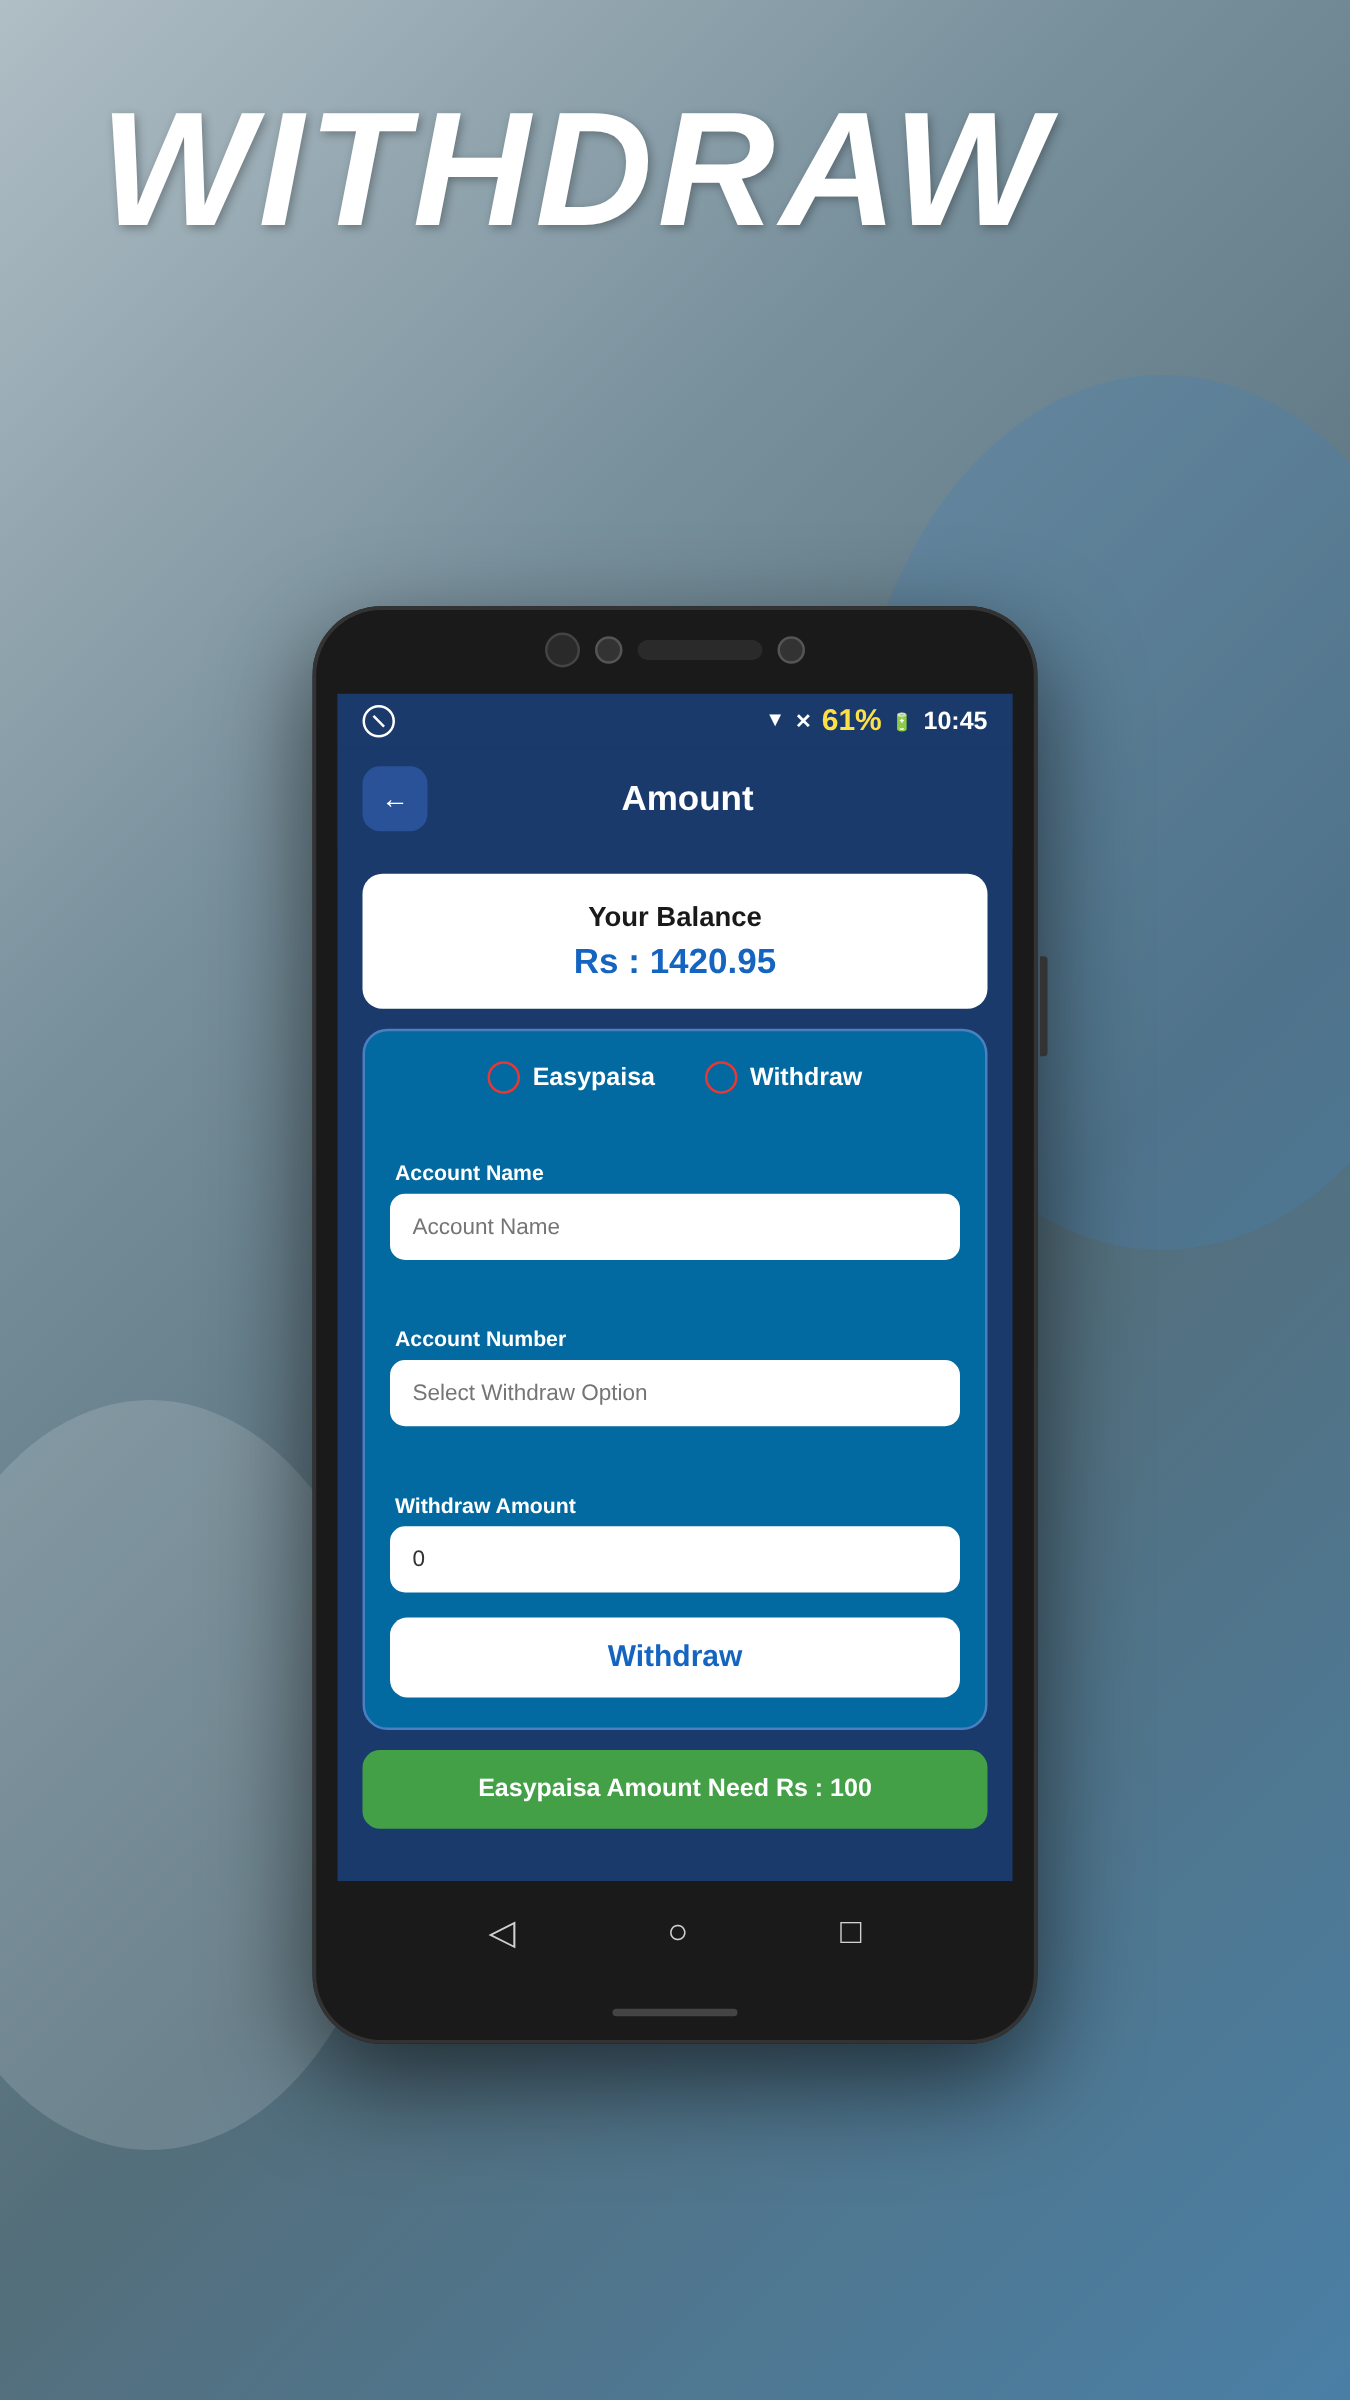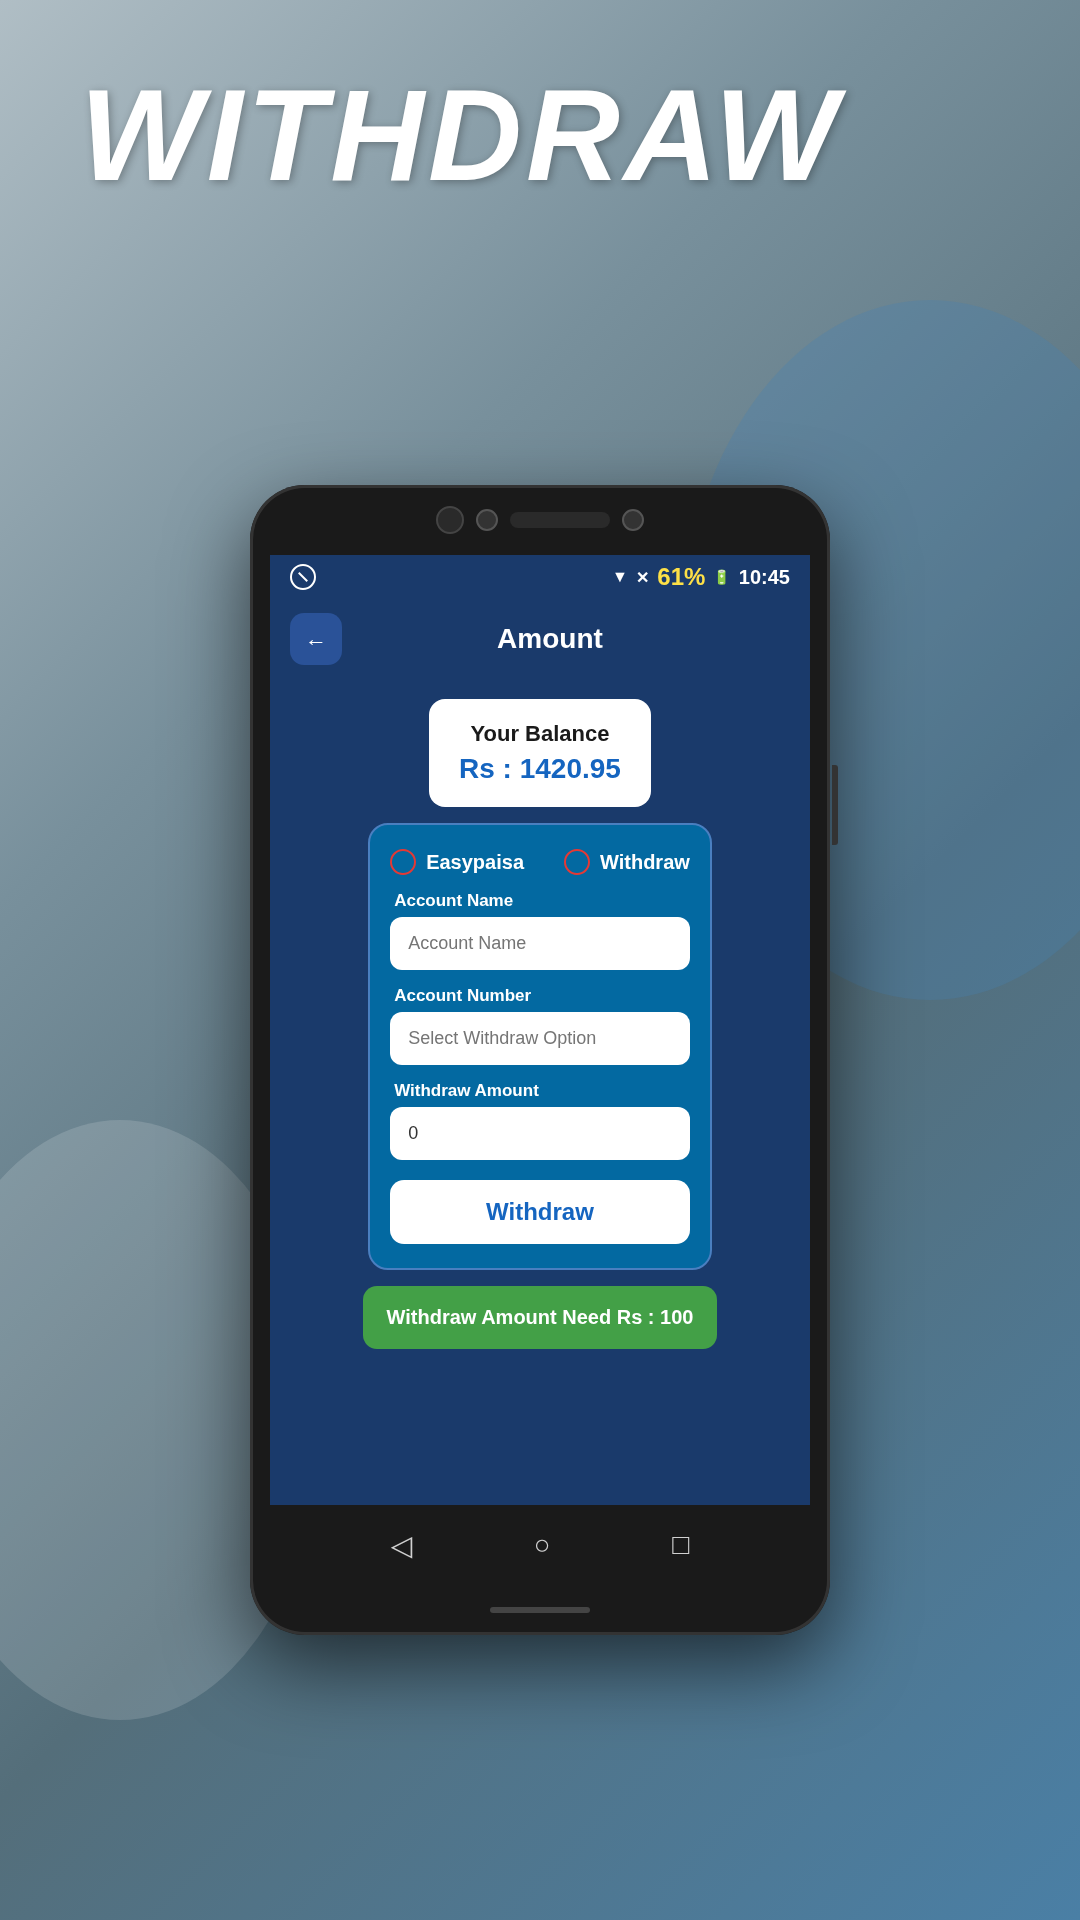--- a/index.html
+++ b/index.html
@@ -214,21 +214,20 @@
     }
 
     
     .app-content {
       flex: 1;
       padding: 20px;
       display: flex;
       flex-direction: column;
       gap: 16px;
       overflow: hidden;
-      align-items: center;
     }
 
     
     .balance-card {
       background: white;
       border-radius: 16px;
       padding: 22px 30px;
       text-align: center;
     }
 
@@ -286,20 +285,21 @@
       color: white;
       font-size: 20px;
       font-weight: 600;
     }
 
     
     .field-group {
       display: flex;
       flex-direction: column;
       gap: 6px;
+      margin-top: 38px;
     }
 
     .field-label {
       color: white;
       font-size: 17px;
       font-weight: 600;
       margin-left: 4px;
     }
 
     .field-input {
@@ -461,21 +461,21 @@
 
         <div class="field-group">
           <label class="field-label">Withdraw Amount</label>
           <input class="field-input amount-input" type="number" value="0" style="">
         </div>
 
         <button class="withdraw-btn">Withdraw</button>
 
       </div>
 
-      <div class="info-banner">Withdraw Amount Need Rs : 100</div>
+      <div class="info-banner">Easypaisa Amount Need Rs : 100</div>
 
     </div>
 
   </div>
 
   <div class="bottom-nav">
     <span class="nav-icon">◁</span>
     <span class="nav-icon">○</span>
     <span class="nav-icon">□</span>
   </div>

